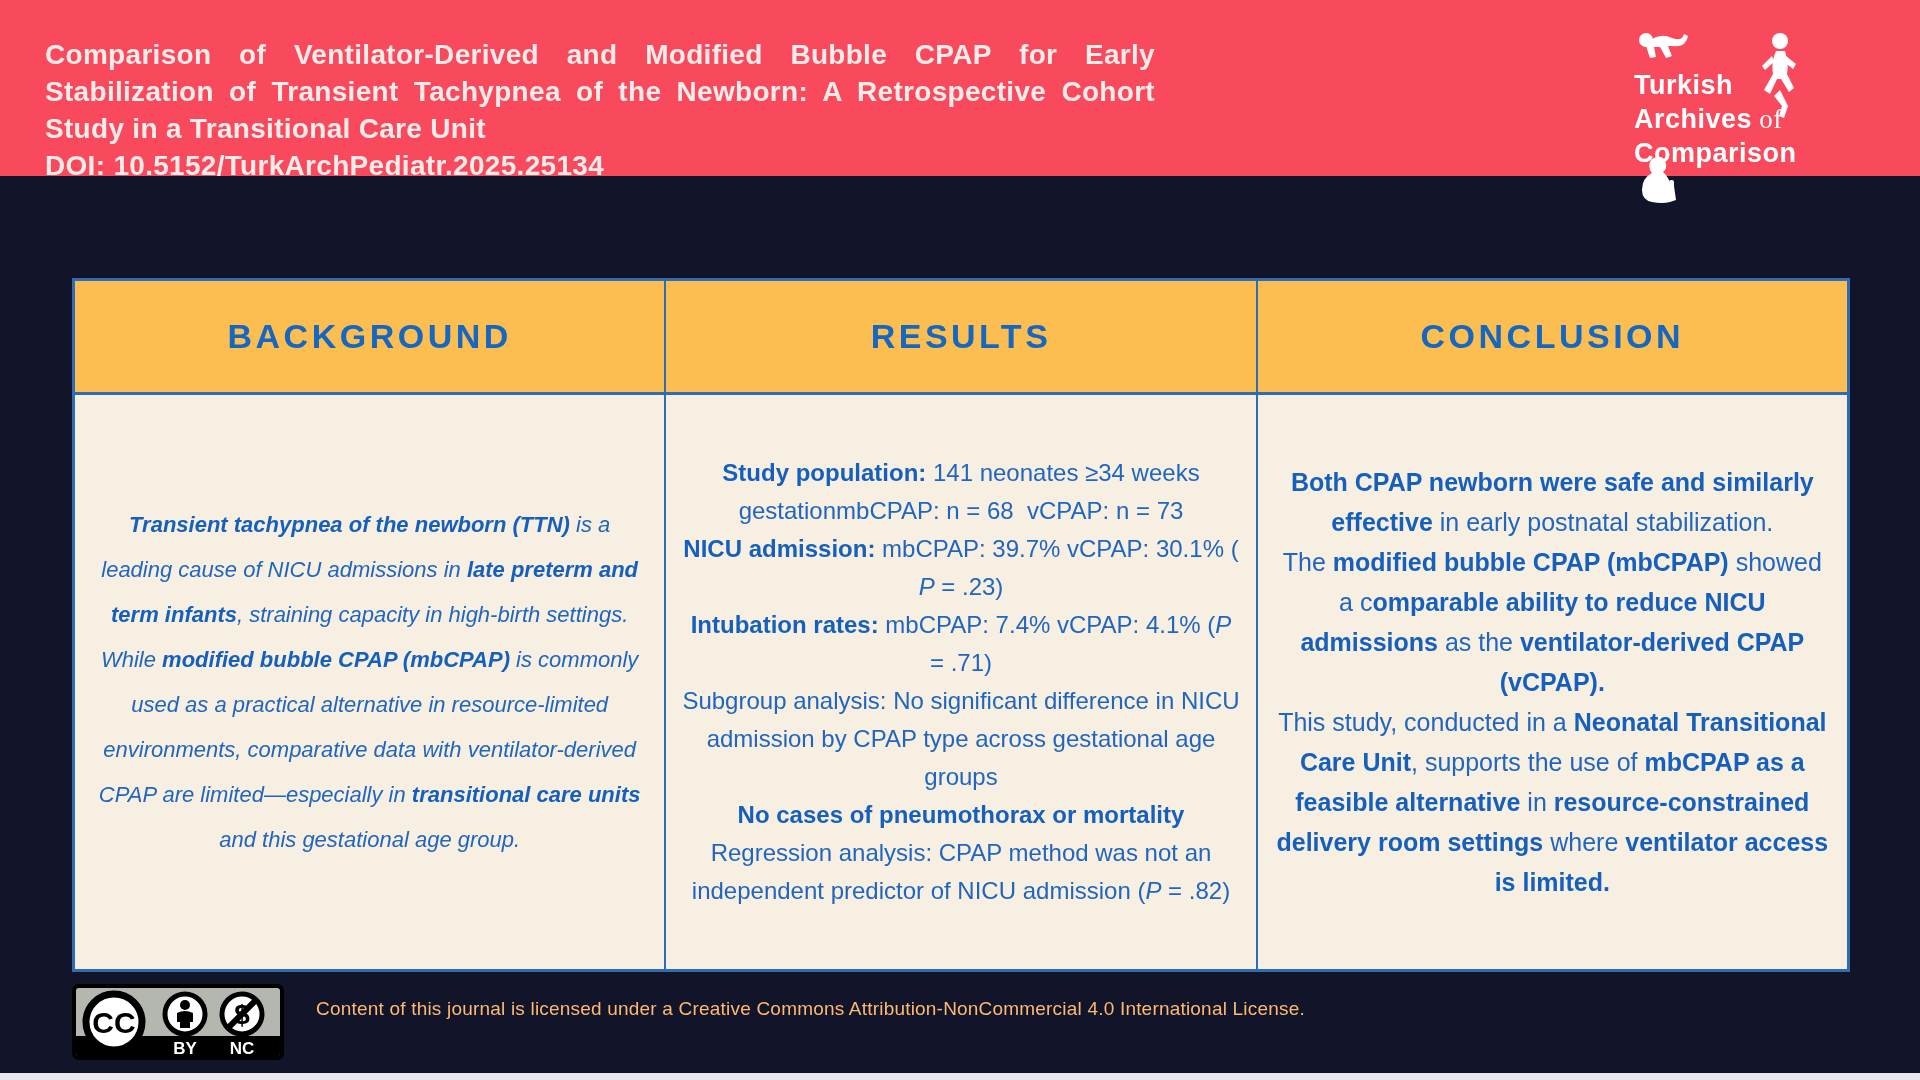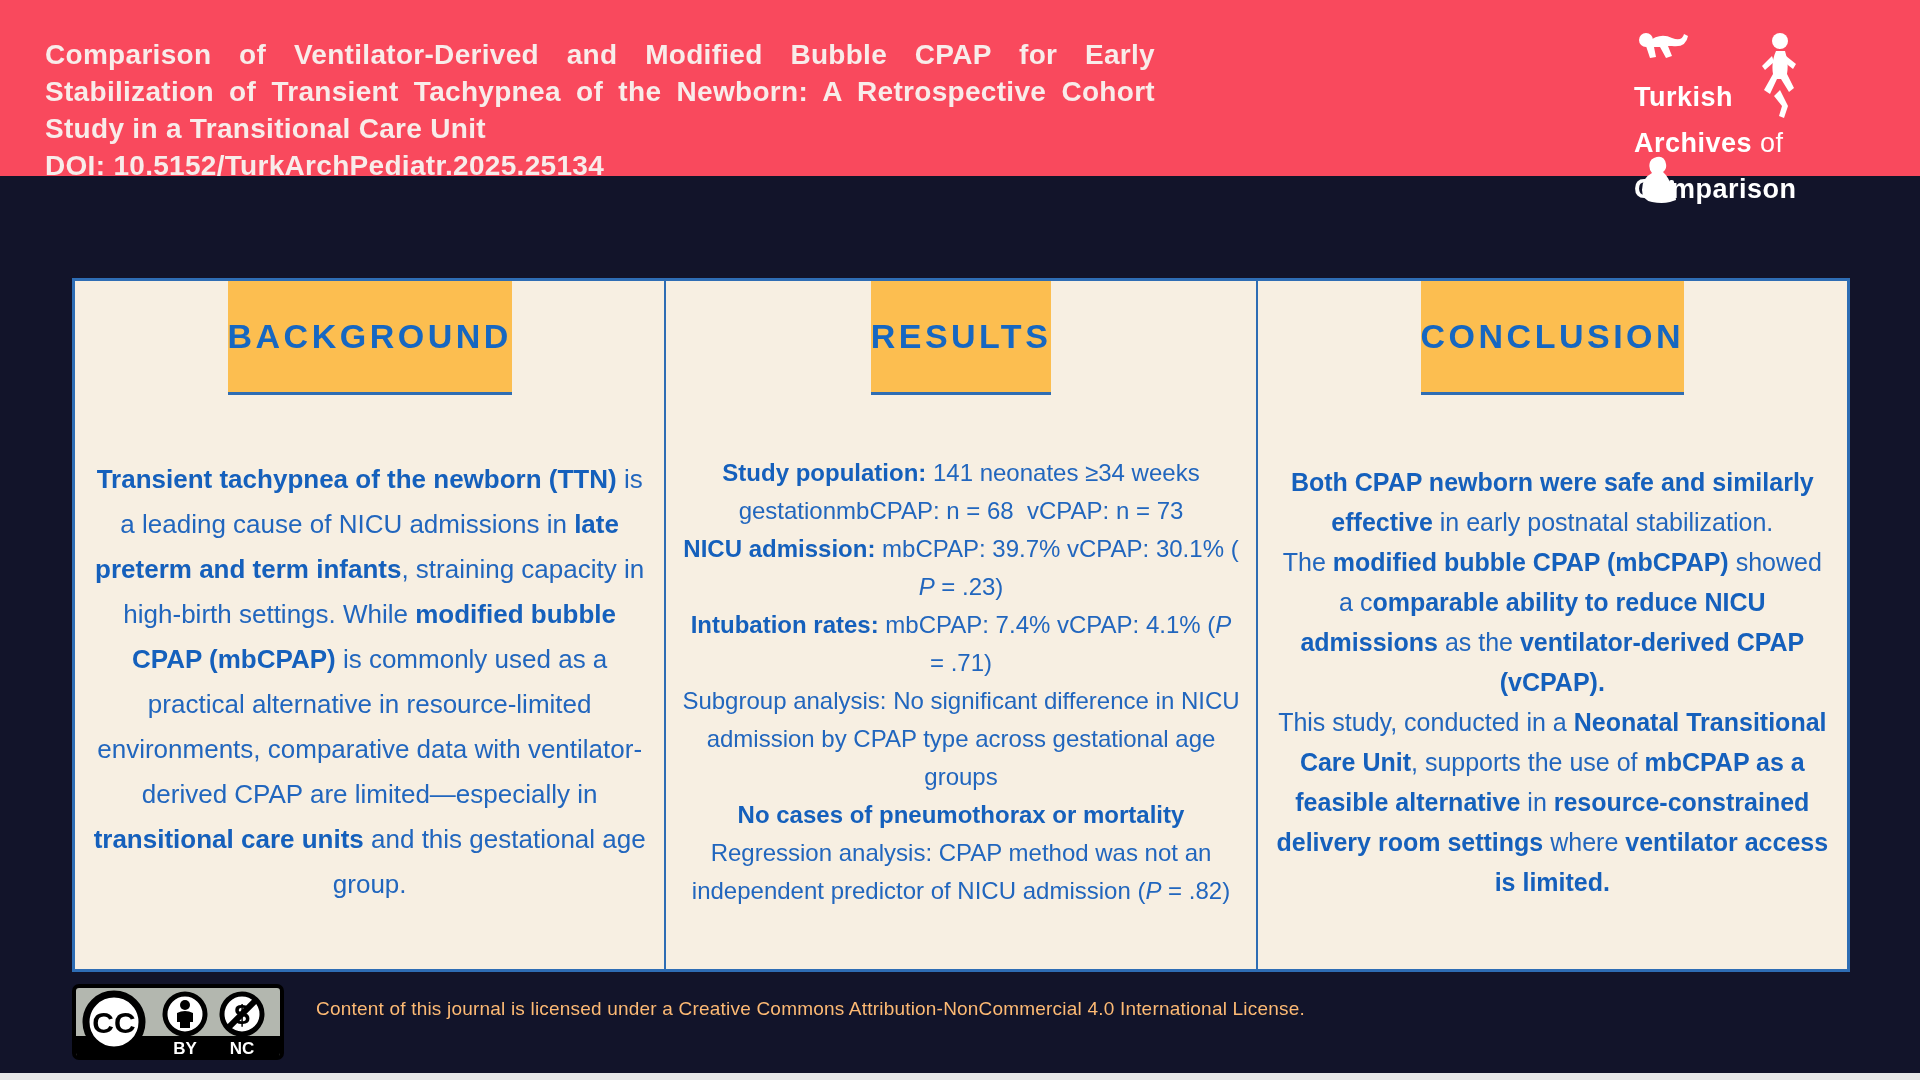--- a/index.html
+++ b/index.html
@@ -40,39 +40,39 @@
     letter-spacing: 0.3px;
   }
 
   
   .logo {
     position: absolute;
     left: 1630px; top: 28px;
     width: 240px; height: 180px;
     color: #FFFFFF;
   }
-  .logo-row { position: relative; margin-top: 12px; }
+  .logo-row { position: relative; }
   .logo-word { font-size: 27px; font-weight: 700; letter-spacing: 0.5px; line-height: 34px; }
-  .logo-of { font-weight: 400; }
+  .logo-of { font-weight: 400; font-family: Liberation Serif, serif; }
   .logo svg { display: block; }
   .icon-crawl { position: absolute; left: 8px; top: 0px; }
   .icon-walk  { position: absolute; left: 128px; top: 4px; }
   .icon-sit   { position: absolute; left: 6px; top: 128px; }
   .logo-text { position: absolute; left: 4px; top: 40px; }
 
   
   .table {
     position: absolute;
     left: 72px; top: 278px;
     width: 1778px; height: 694px;
     display: flex;
     border: 3px solid #2E6DB4;
     background: #F7EFE2;
   }
-  .col { flex: 1 1 0; display: flex; flex-direction: column; align-items: center; }
+  .col { flex: 1 1 0; display: flex; flex-direction: column; }
   .col + .col { border-left: 2px solid #2E6DB4; }
   .col-header {
     height: 114px;
     background: #FCBE50;
     border-bottom: 3px solid #2E6DB4;
     display: flex;
     align-items: center;
     justify-content: center;
     color: #1667C1;
     font-size: 34px;
@@ -85,21 +85,21 @@
     color: #2166BE;
     display: flex;
     flex-direction: column;
     justify-content: center;
     text-align: center;
     padding: 8px 16px;
   }
   .col-body p { margin: 0; }
   .col-body .b { font-weight: 700; color: #1560BC; }
   .col-body .i { font-style: italic; }
-  .body-background { font-size: 26px; line-height: 45px; padding: 17px 16px; }
+  .body-background { font-size: 22px; line-height: 45px; padding: 17px 16px; font-style: italic; }
   .body-results    { font-size: 24px; line-height: 38px; }
   .body-conclusion { font-size: 25px; line-height: 40px; }
 
   
   .license {
     position: absolute;
     left: 72px; top: 984px;
     width: 1800px; height: 78px;
     display: flex;
     align-items: flex-start;

